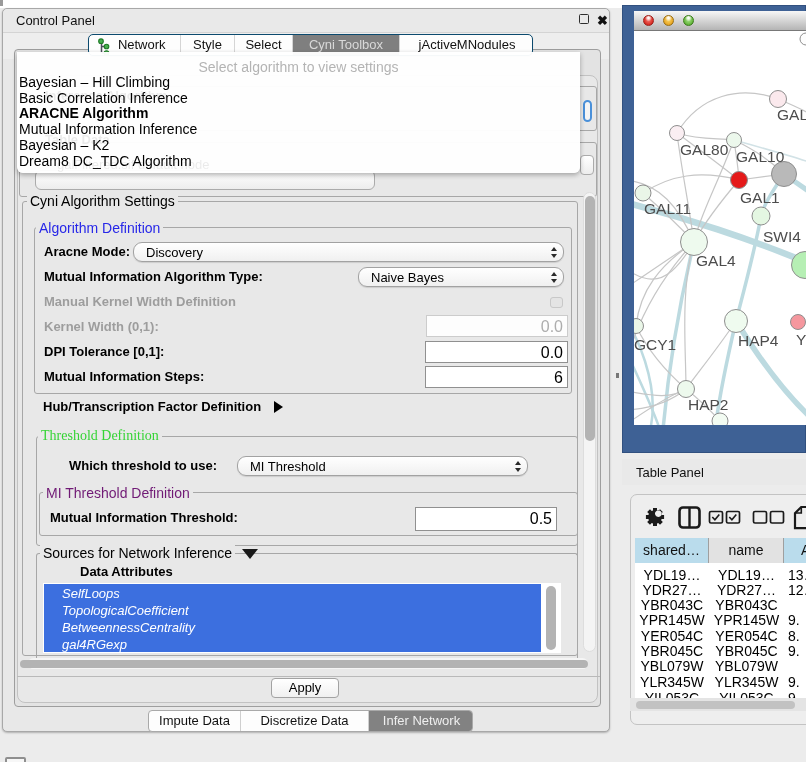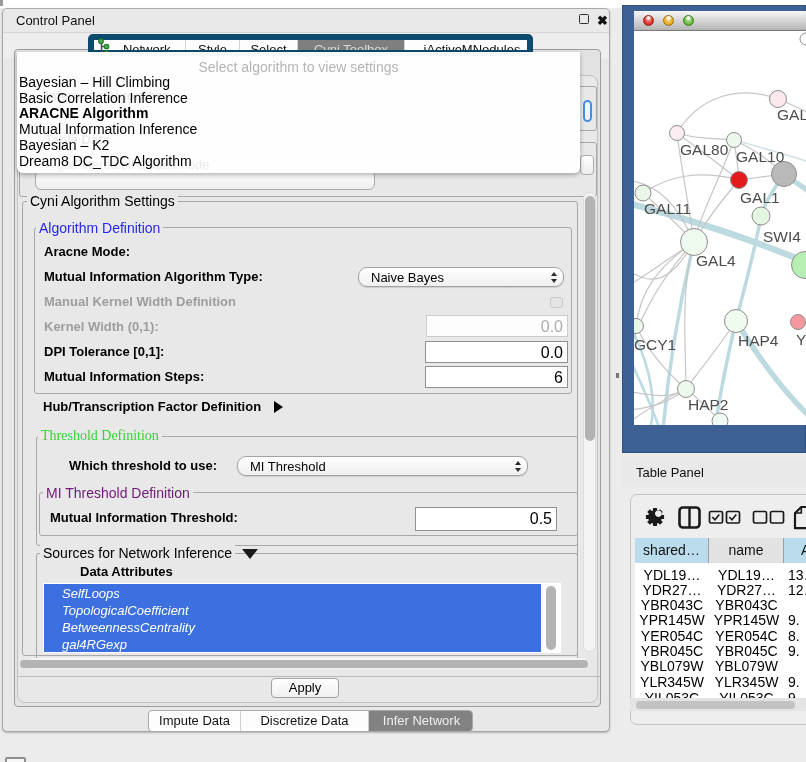--- a/index.html
+++ b/index.html
@@ -8,21 +8,21 @@
 #root { position:absolute; left:0; top:0; width:806px; height:762px; background:#ececec; overflow:hidden; }
 .abs { position:absolute; }
 .topstrip { left:0; top:0; width:806px; height:8px; background:#ffffff; }
 
 .lwin { left:2px; top:8px; width:608px; height:724px; background:#e8e8e8; border:1px solid #a8a8a8; border-radius:5px; box-shadow:0 1px 2px rgba(0,0,0,0.25); }
 .ltitle { left:0px; top:0px; width:606px; height:24px; background:#e9e9e9; border-bottom:1px solid #d4d4d4; border-radius:5px 5px 0 0; }
 .ltitletext { left:13px; top:4px; font-size:13px; color:#111; }
 .btn-float { left:576px; top:5px; width:10px; height:10px; border:1.8px solid #2e2e2e; border-radius:1.5px; }
 .btn-close { left:594px; top:4px; font-size:13px; font-weight:bold; color:#111; }
 .tabstrip { left:0px; top:24px; width:606px; height:26px; background:#eeeeee; }
-.tabbar { left:85px; top:25px; width:445px; height:22px; background:#fdfdfd; border:6px solid #0c4a6e; border-radius:5px; overflow:hidden; box-shadow:0 1px 1px rgba(0,0,0,0.15); }
+.tabbar { left:85px; top:25px; width:445px; height:22px; background:#fdfdfd; border:1px solid #0c4a6e; border-radius:5px; overflow:hidden; box-shadow:0 1px 1px rgba(0,0,0,0.15); }
 .tabseg { position:absolute; top:0; height:20px; font-size:13px; color:#111; text-align:center; line-height:20px; border-right:1px solid #d5d5d5; }
 .tabseg.sel { background:#7f7f7f; color:#d9d9d9; }
 
 .tabpane { left:11px; top:40px; width:587px; height:658px; background:#e3e3e3; border:1px solid #9e9e9e; border-radius:4px; }
 .innerpanel { left:14px; top:66px; width:581px; height:628px; background:#e8e8e8; border:1px solid #c2c2c2; border-radius:8px; }
 .groupbox { position:absolute; border:1px solid #a7a7a7; border-radius:3px; }
 .grouptitle { position:absolute; background:#e8e8e8; padding:0 3px; font-size:14px; white-space:nowrap; }
 .lbl { position:absolute; font-size:13px; font-weight:bold; color:#000; white-space:nowrap; }
 .lbl.dis { color:#9d9d9d; }
 .combo { position:absolute; background:linear-gradient(#ffffff,#f0f0f0); border:1px solid #a2a2a2; border-radius:9px; box-shadow:0 1px 1px rgba(0,0,0,0.12); font-size:13px; color:#000; }
@@ -96,20 +96,24 @@
   <div class="abs" style="left:580px;top:183px;width:13px;height:460px;background:#f4f4f4;border:1px solid #dddddd;border-radius:7px;"></div>
   <div class="vthumb" style="left:581.5px;top:187px;width:10px;height:245px;"></div>
 
   <div class="groupbox" style="left:19px;top:192px;width:556px;height:455px;"></div>
   <div class="grouptitle" style="left:24px;top:184px;color:#000;">Cyni Algorithm Settings</div>
 
   <div class="groupbox" style="left:31px;top:218px;width:538px;height:167px;"></div>
   <div class="grouptitle" style="left:33px;top:211px;color:#2727e8;">Algorithm Definition</div>
 
   <div class="lbl" style="left:41px;top:235px;">Aracne Mode:</div>
+  <div class="combo" style="left:130px;top:233px;width:431px;height:20px;">
+    <div class="combotext">Discovery</div>
+        <div class="stepper"></div>
+  </div>
 
   <div class="lbl" style="left:41px;top:260px;">Mutual Information Algorithm Type:</div>
   <div class="combo" style="left:355px;top:258px;width:206px;height:20px;">
     <div class="combotext">Naive Bayes</div>
         <div class="stepper"></div>
   </div>
 
   <div class="lbl dis" style="left:41px;top:285px;">Manual Kernel Width Definition</div>
   <div class="checkbox" style="left:547px;top:288px;"></div>
 

